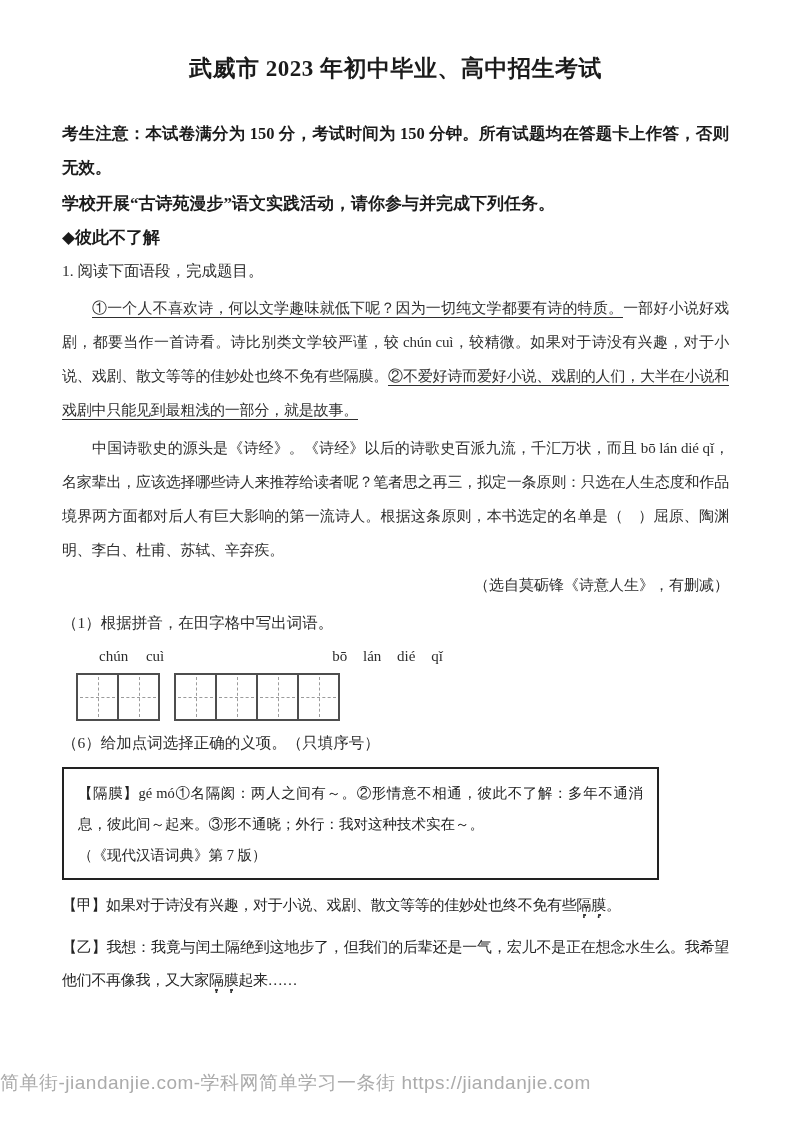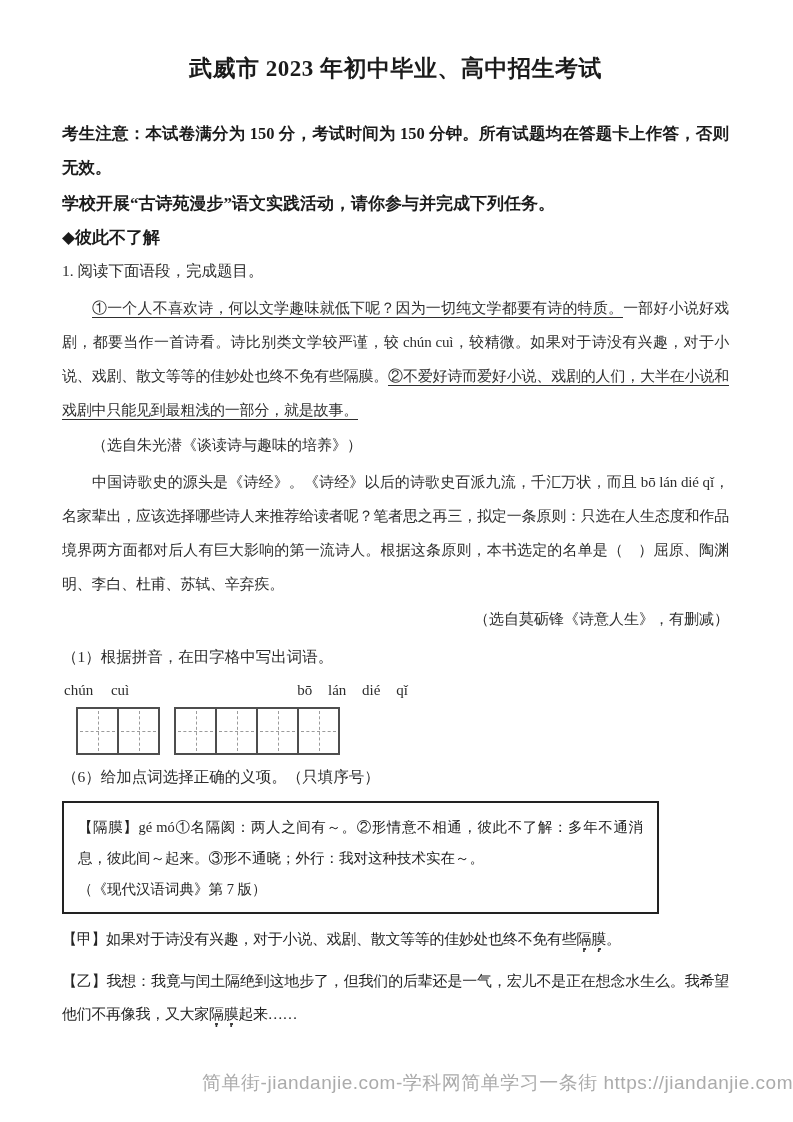--- a/index.html
+++ b/index.html
@@ -18,21 +18,21 @@
   .h-sub{font-size:17px;font-weight:700;line-height:34px;}
   .stem{font-size:15.5px;line-height:32px;color:#2c2c2c;}
   .kai-para{
     font-size:15px;line-height:34px;color:#2e2e2e;
     text-align:justify;text-indent:2em;letter-spacing:-0.2px;margin-top:4px;
   }
   .u{border-bottom:1px solid #2e2e2e;padding-bottom:1px;}
   .source-left{font-size:15px;line-height:32px;color:#2e2e2e;text-indent:2em;margin-top:2px;}
   .source-right{font-size:15px;line-height:32px;color:#2e2e2e;text-align:right;margin-top:2px;}
   .q-line{font-size:15.5px;line-height:32px;color:#2c2c2c;margin-top:6px;}
-  .pinyin-row{display:flex;font-size:15px;color:#2c2c2c;line-height:26px;margin-top:4px;}
+  .pinyin-row{display:flex;font-size:15px;color:#2c2c2c;line-height:26px;margin-top:4px;margin-left:35px;}
   .pw1{margin-left:2px;word-spacing:14px;}
   .pw2{margin-left:168px;word-spacing:12px;}
   .grids-row{display:flex;align-items:flex-start;margin-top:4px;margin-left:14px;}
   .tz-grid{display:inline-flex;border:2px solid #4e4e4e;background:#fff;}
   .tz-grid + .tz-grid{margin-left:14px;}
   .tz-cell{width:39px;height:44px;position:relative;border-right:2px solid #4e4e4e;}
   .tz-cell:last-child{border-right:none;}
   .tz-cell::before{content:"";position:absolute;left:2px;right:2px;top:50%;border-top:1px dashed #9b9b9b;}
   .tz-cell::after{content:"";position:absolute;top:2px;bottom:2px;left:50%;border-left:1px dashed #9b9b9b;}
   .dict-box{
@@ -41,41 +41,40 @@
   }
   .dict-entry,.dict-source{font-size:14.5px;line-height:31px;color:#222;text-align:justify;}
   .excerpt{font-size:15px;line-height:33px;color:#242424;text-align:justify;letter-spacing:-0.3px;margin-top:9px;}
   .dots{
     background-image:radial-gradient(circle,#3a3a3a 1.1px,transparent 1.5px);
     background-size:1em 4px;background-repeat:repeat-x;background-position:0 100%;
     padding-bottom:4px;
     -webkit-text-emphasis:filled dot;-webkit-text-emphasis-position:under right;
   }
   .watermark{
-    position:absolute;left:14px;right:0;bottom:26px;text-align:right;
+    position:absolute;left:0;right:0;bottom:26px;text-align:left;
     font-size:19px;color:#ababab;letter-spacing:.5px;
     font-family:"Liberation Sans","DejaVu Sans",sans-serif;
   }
 </style>
 </head>
 <body>
 
 <div class="page">
 
   <h1 class="title">武威市 2023 年初中毕业、高中招生考试</h1>
 
   <p class="notice">考生注意：本试卷满分为 150 分，考试时间为 150 分钟。所有试题均在答题卡上作答，否则无效。</p>
 
   <p class="h-intro">学校开展“古诗苑漫步”语文实践活动，请你参与并完成下列任务。</p>
   <p class="h-sub">◆彼此不了解</p>
 
   <p class="stem">1. 阅读下面语段，完成题目。</p>
 
   <p class="kai-para"><span class="u">①一个人不喜欢诗，何以文学趣味就低下呢？因为一切纯文学都要有诗的特质。</span><span>一部好小说好戏剧，都要当作一首诗看。诗比别类文学较严谨，较 chún cuì，较精微。如果对于诗没有兴趣，对于小说、戏剧、散文等等的佳妙处也终不免有些隔膜。</span><span class="u">②不爱好诗而爱好小说、戏剧的人们，大半在小说和戏剧中只能见到最粗浅的一部分，就是故事。</span></p>
-  <p class="source-left">（选自朱光潜《谈读诗与趣味的培养》）</p>
 
   <p class="kai-para">中国诗歌史的源头是《诗经》。《诗经》以后的诗歌史百派九流，千汇万状，而且 bō lán dié qǐ，名家辈出，应该选择哪些诗人来推荐给读者呢？笔者思之再三，拟定一条原则：只选在人生态度和作品境界两方面都对后人有巨大影响的第一流诗人。根据这条原则，本书选定的名单是（　）屈原、陶渊明、李白、杜甫、苏轼、辛弃疾。</p>
   <p class="source-right">（选自莫砺锋《诗意人生》，有删减）</p>
 
   <p class="q-line">（1）根据拼音，在田字格中写出词语。</p>
 
   <div class="pinyin-row">
     <span class="pw1">chún cuì</span>
     <span class="pw2">bō lán dié qǐ</span>
   </div>

